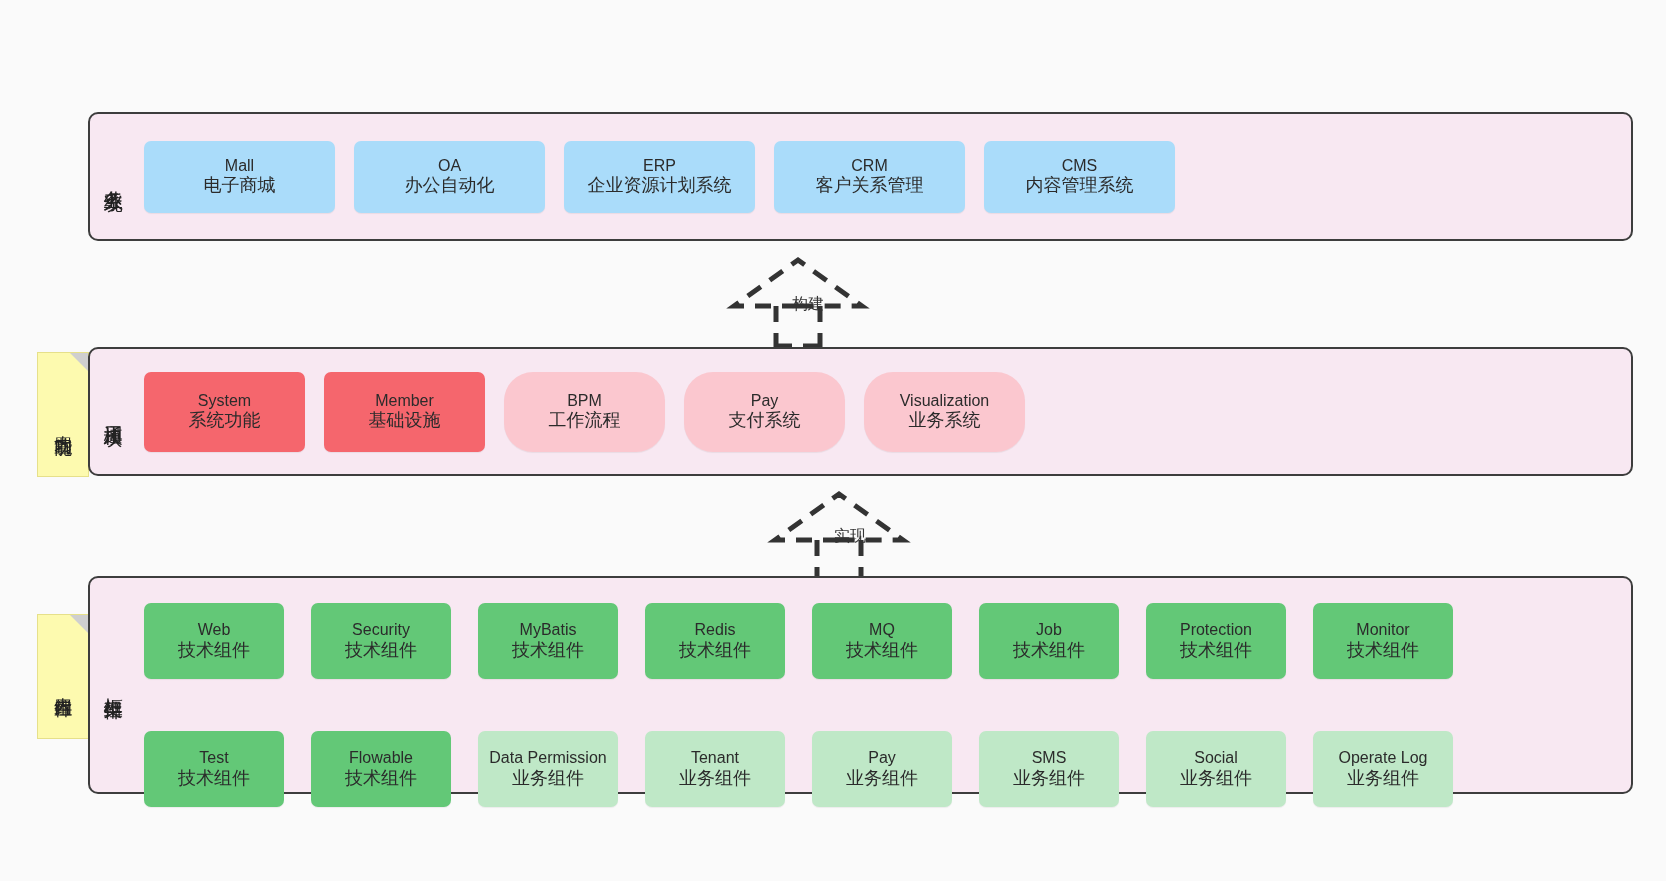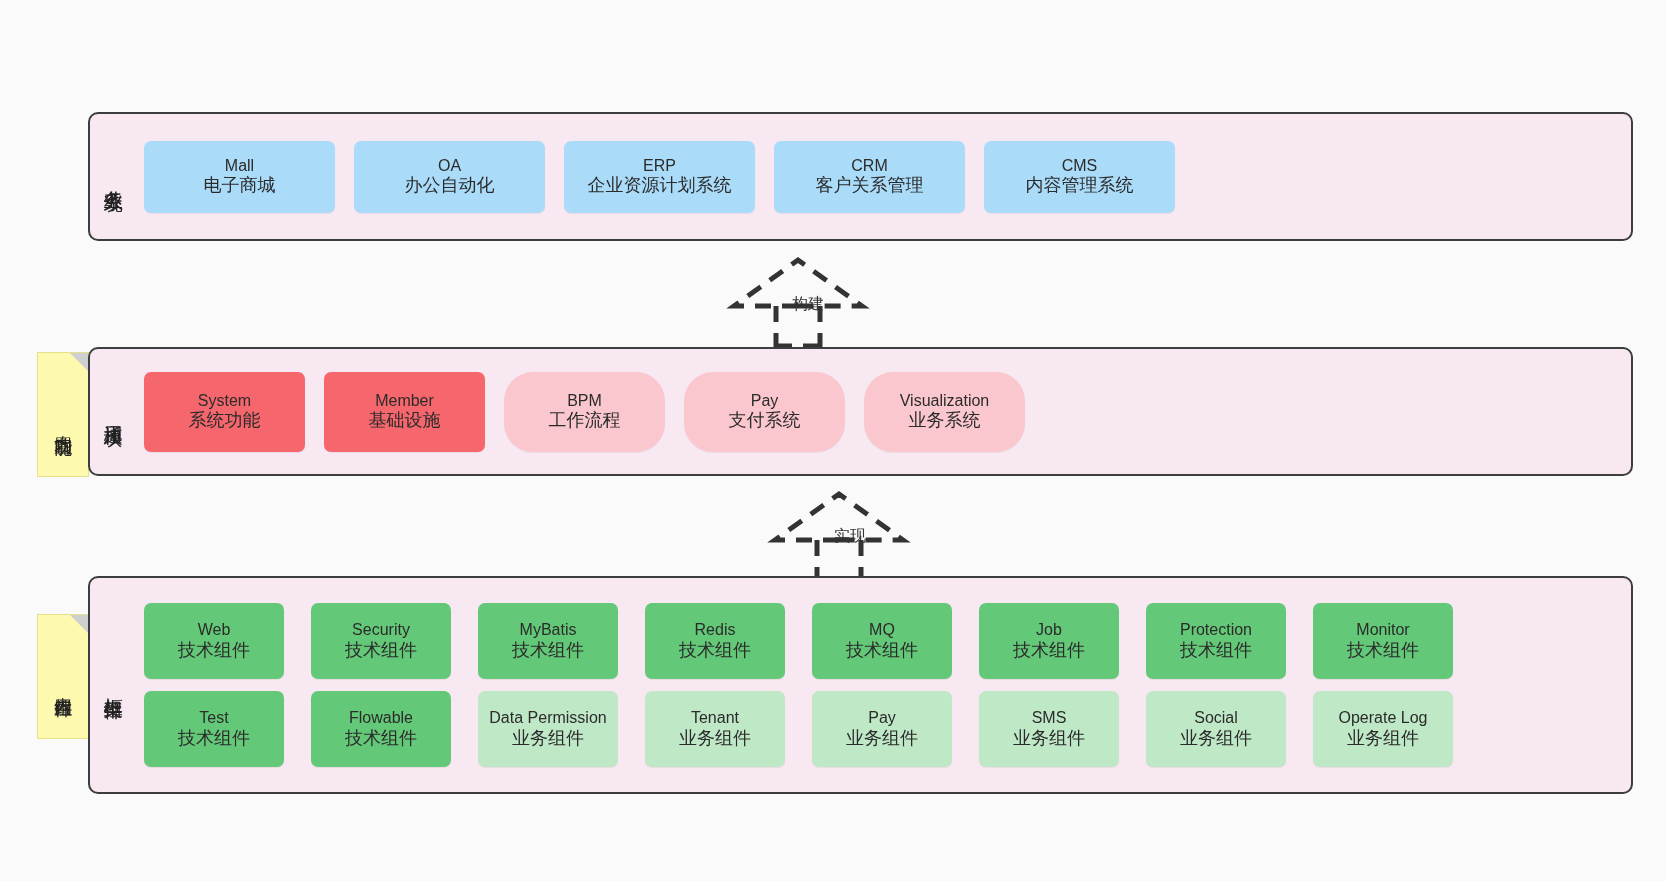--- a/index.html
+++ b/index.html
@@ -77,21 +77,21 @@
   #layer1 .row { gap: 19px; padding-left: 8px; }
 
   
   #layer2 { left: 88px; top: 347px; width: 1545px; height: 129px; }
   #layer2 .node { width: 161px; height: 80px; }
   #layer2 .row { gap: 19px; padding-left: 8px; }
 
   
   #layer3 { left: 88px; top: 576px; width: 1545px; height: 218px; }
   #layer3 .node { width: 140px; height: 76px; }
-  #layer3 .row { gap: 27px; padding-left: 8px; }
+  #layer3 .row { gap: 27px; padding-left: 8px; margin-top: 40px; }
   #layer3 .layer-body { gap: 12px; }
 
   
   .note {
     position: absolute;
     width: 52px;
     background: #fdfaaf;
     border: 1px solid #e6e08a;
     display: flex;
     align-items: center;

